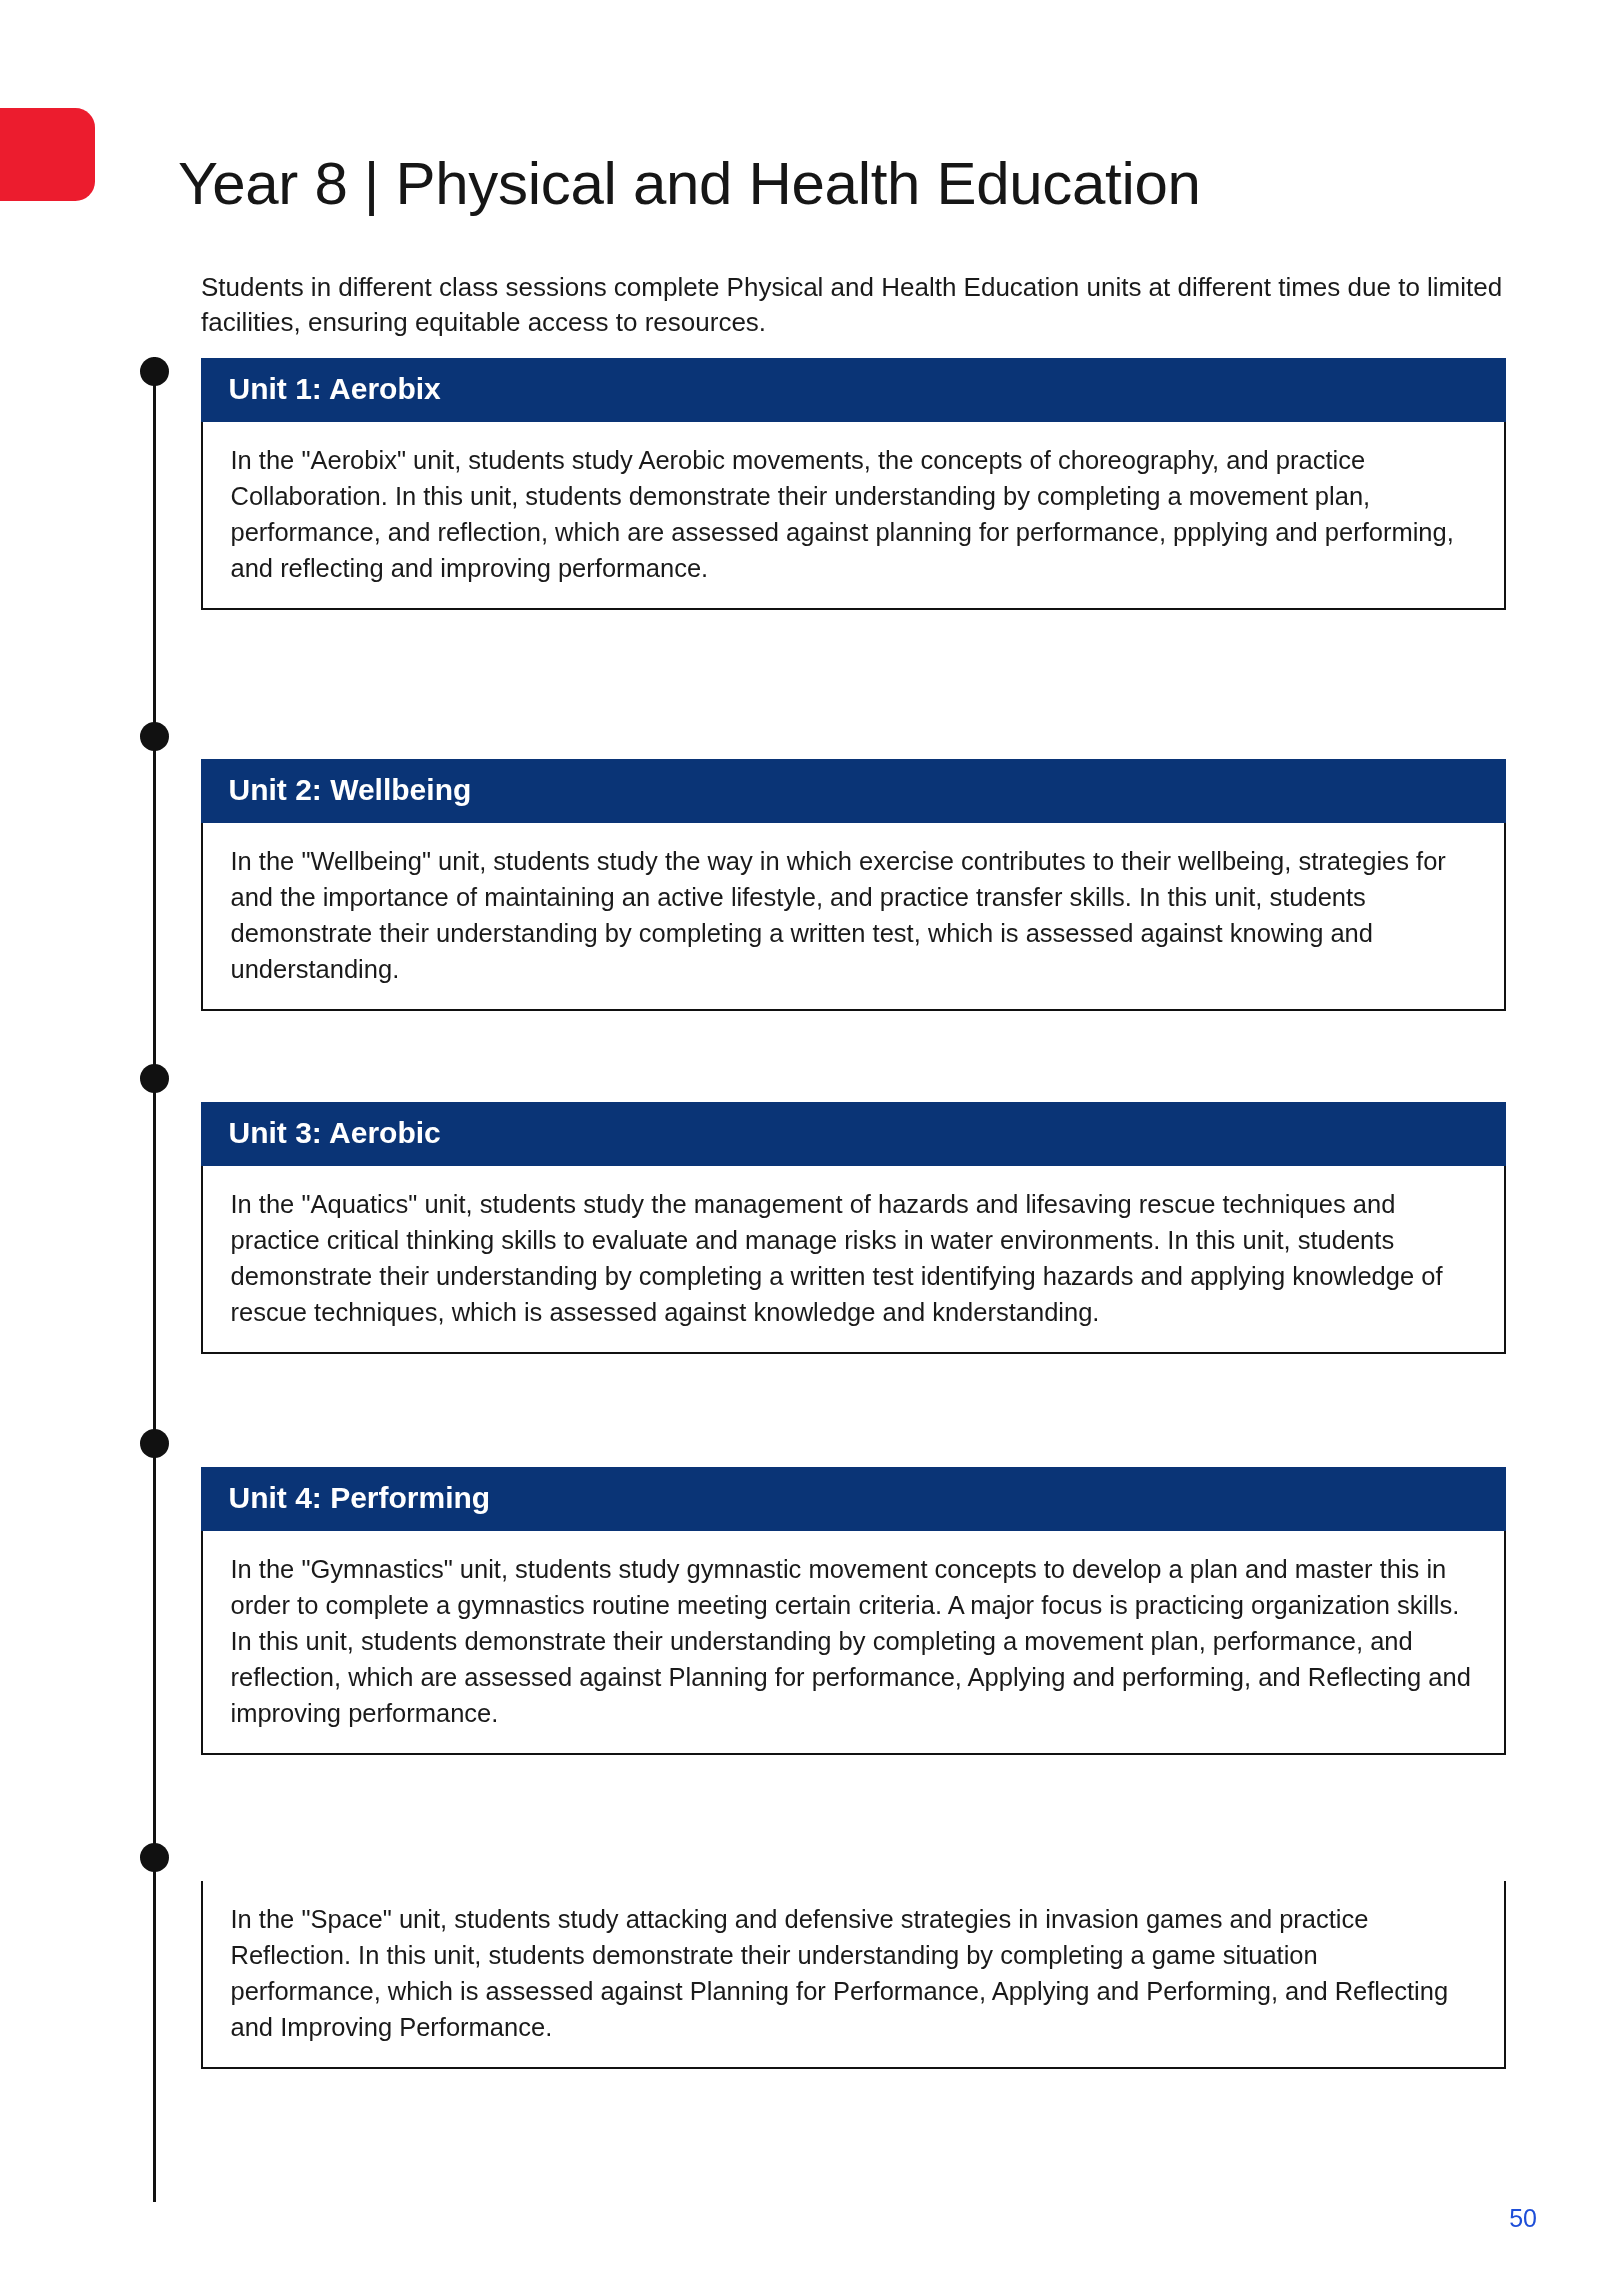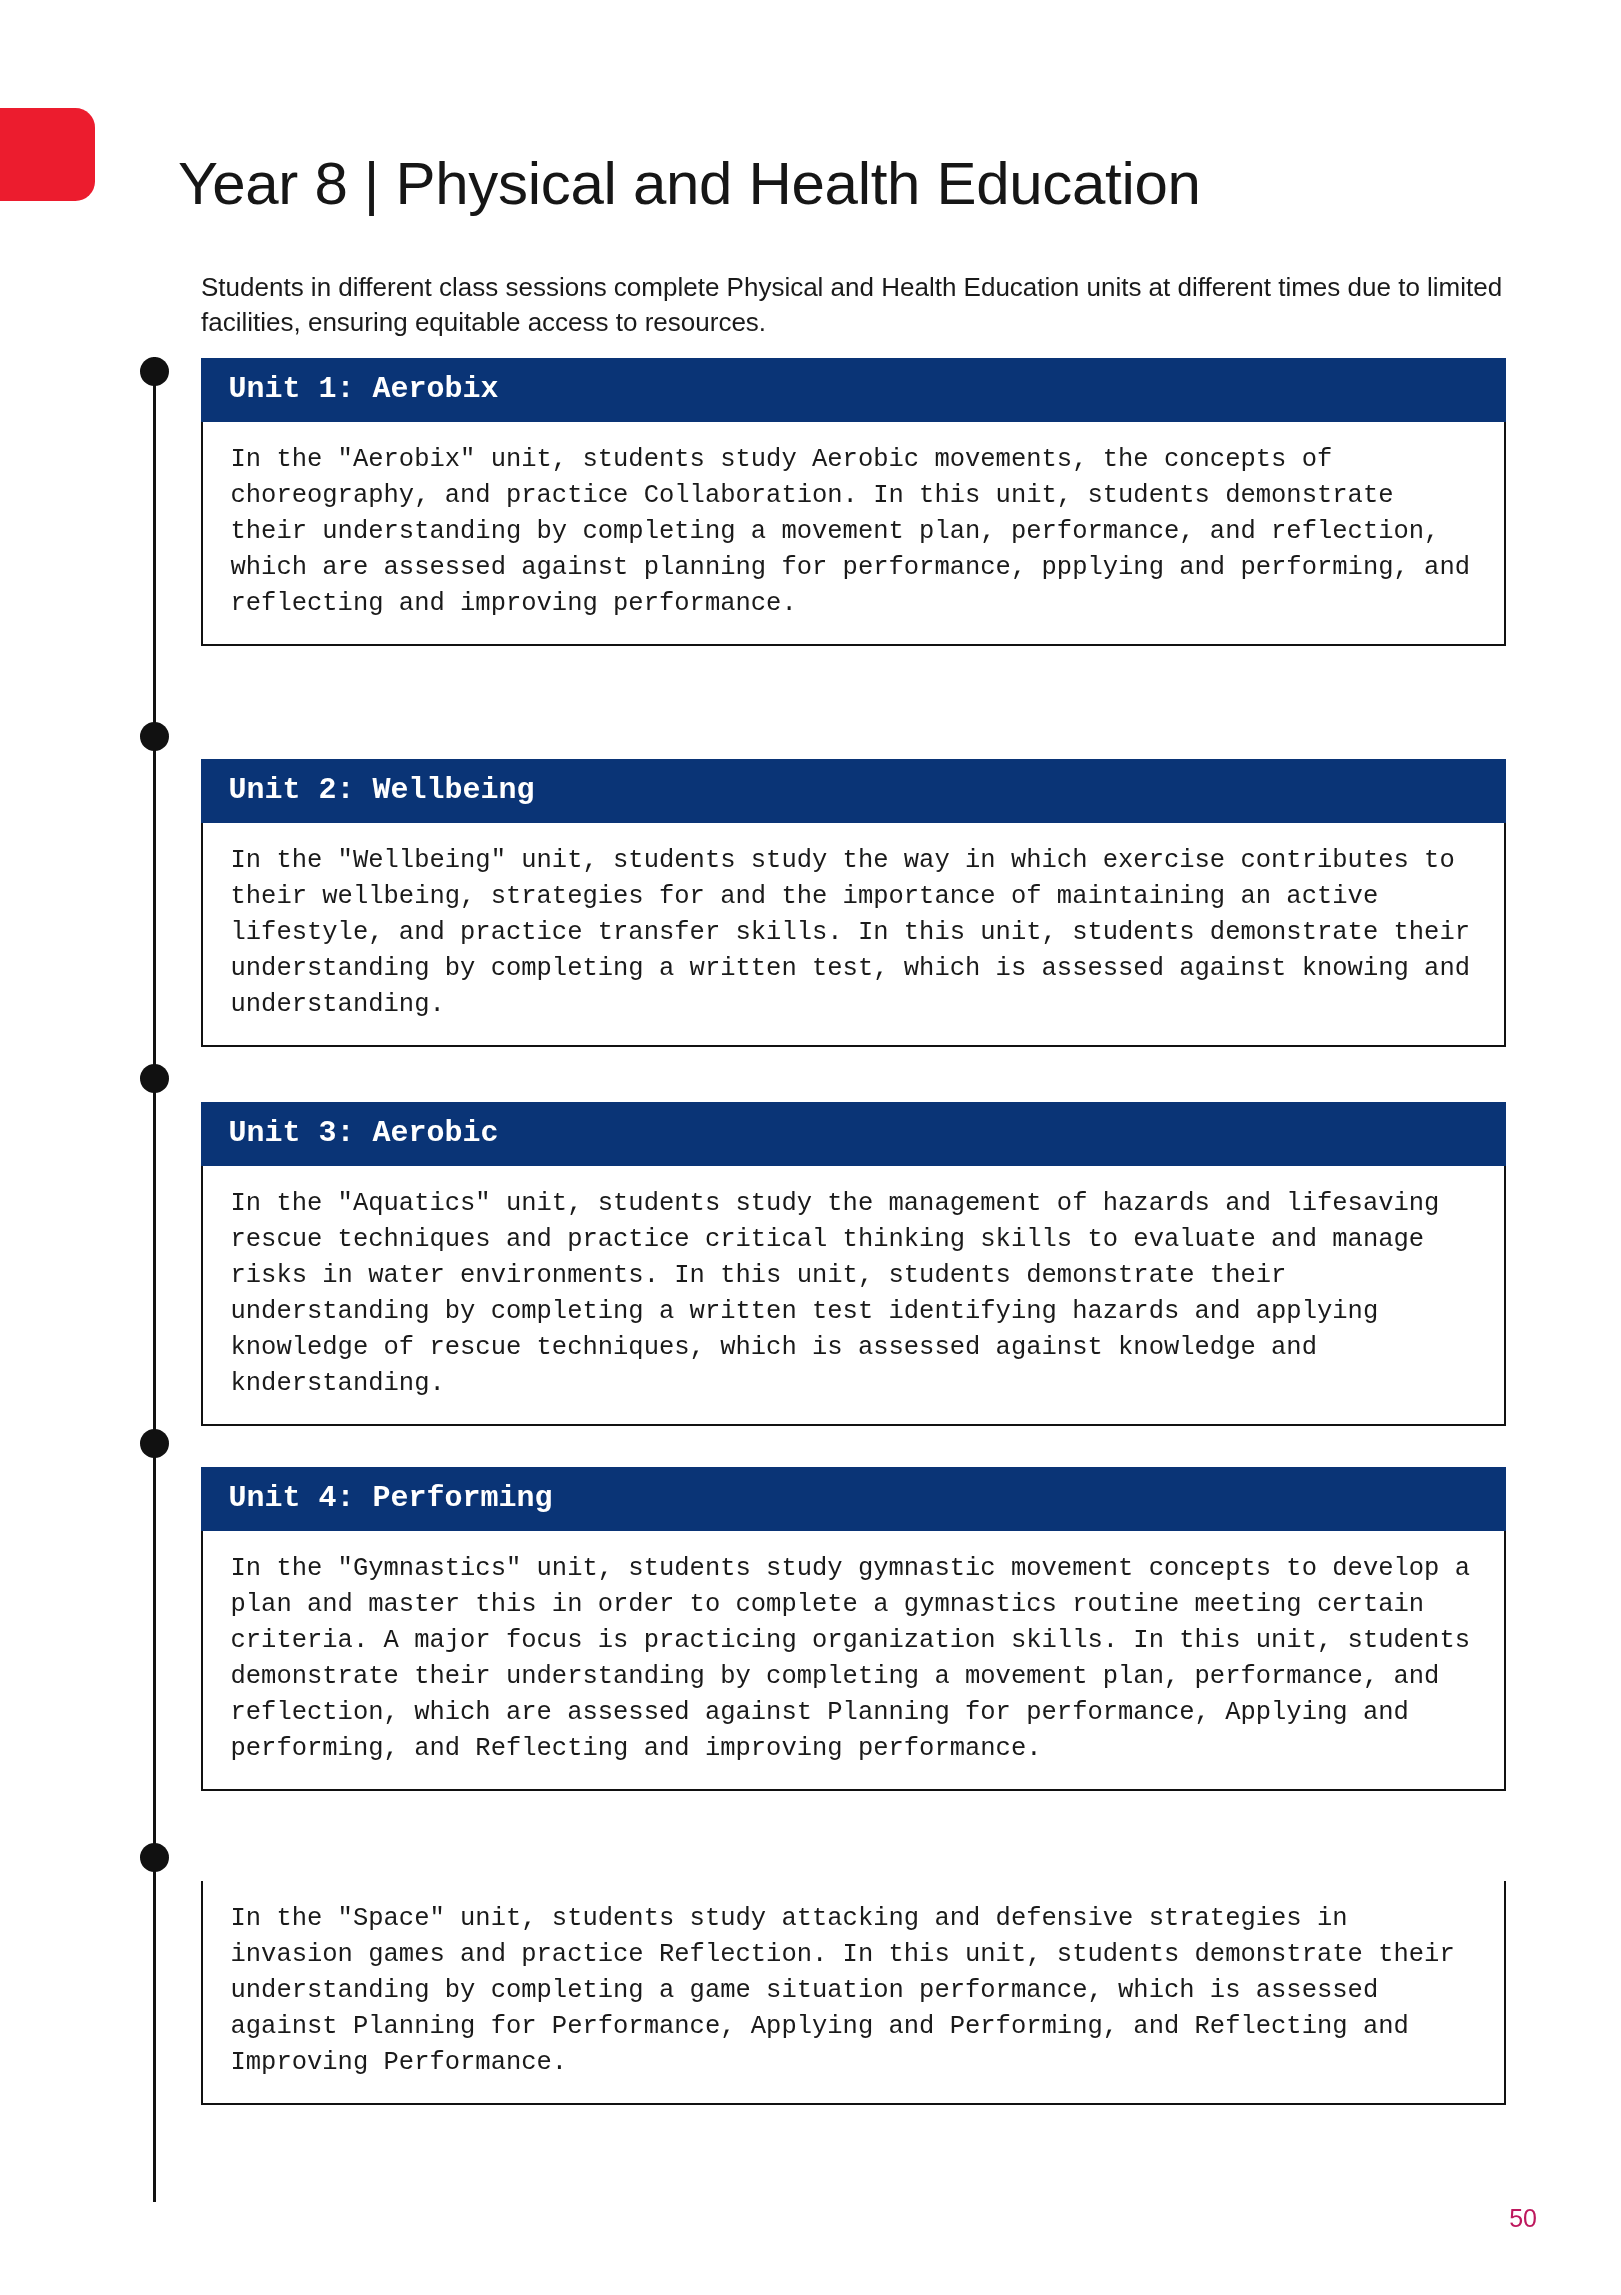--- a/index.html
+++ b/index.html
@@ -69,21 +69,20 @@
     border-radius: 50%;
     background: #111111;
   }
 
   
   .unit-card {
     position: absolute;
     left: 201px;
     width: 1305px;
     box-sizing: border-box;
-    font-family: Liberation Mono, monospace;
   }
   .unit-header {
     background: #0a3476;
     color: #ffffff;
     font-size: 30px;
     line-height: 30px;
     font-weight: 700;
     padding: 16.4px 0 17.7px 27.5px;
     box-sizing: border-box;
     height: 64px;
@@ -99,21 +98,21 @@
     color: #1a1a1a;
   }
 
   
   .page-number {
     position: absolute;
     right: 85px;
     top: 2203px;
     font-size: 25px;
     line-height: 30px;
-    color: #be185d;
+    color: #1d4ed8;
     text-align: right;
   }
 </style>
 </head>
 <body>
 
 <div class="accent-tab"></div>
 
 <h1 class="page-title">Year 8 | Physical and Health Education</h1>
 

